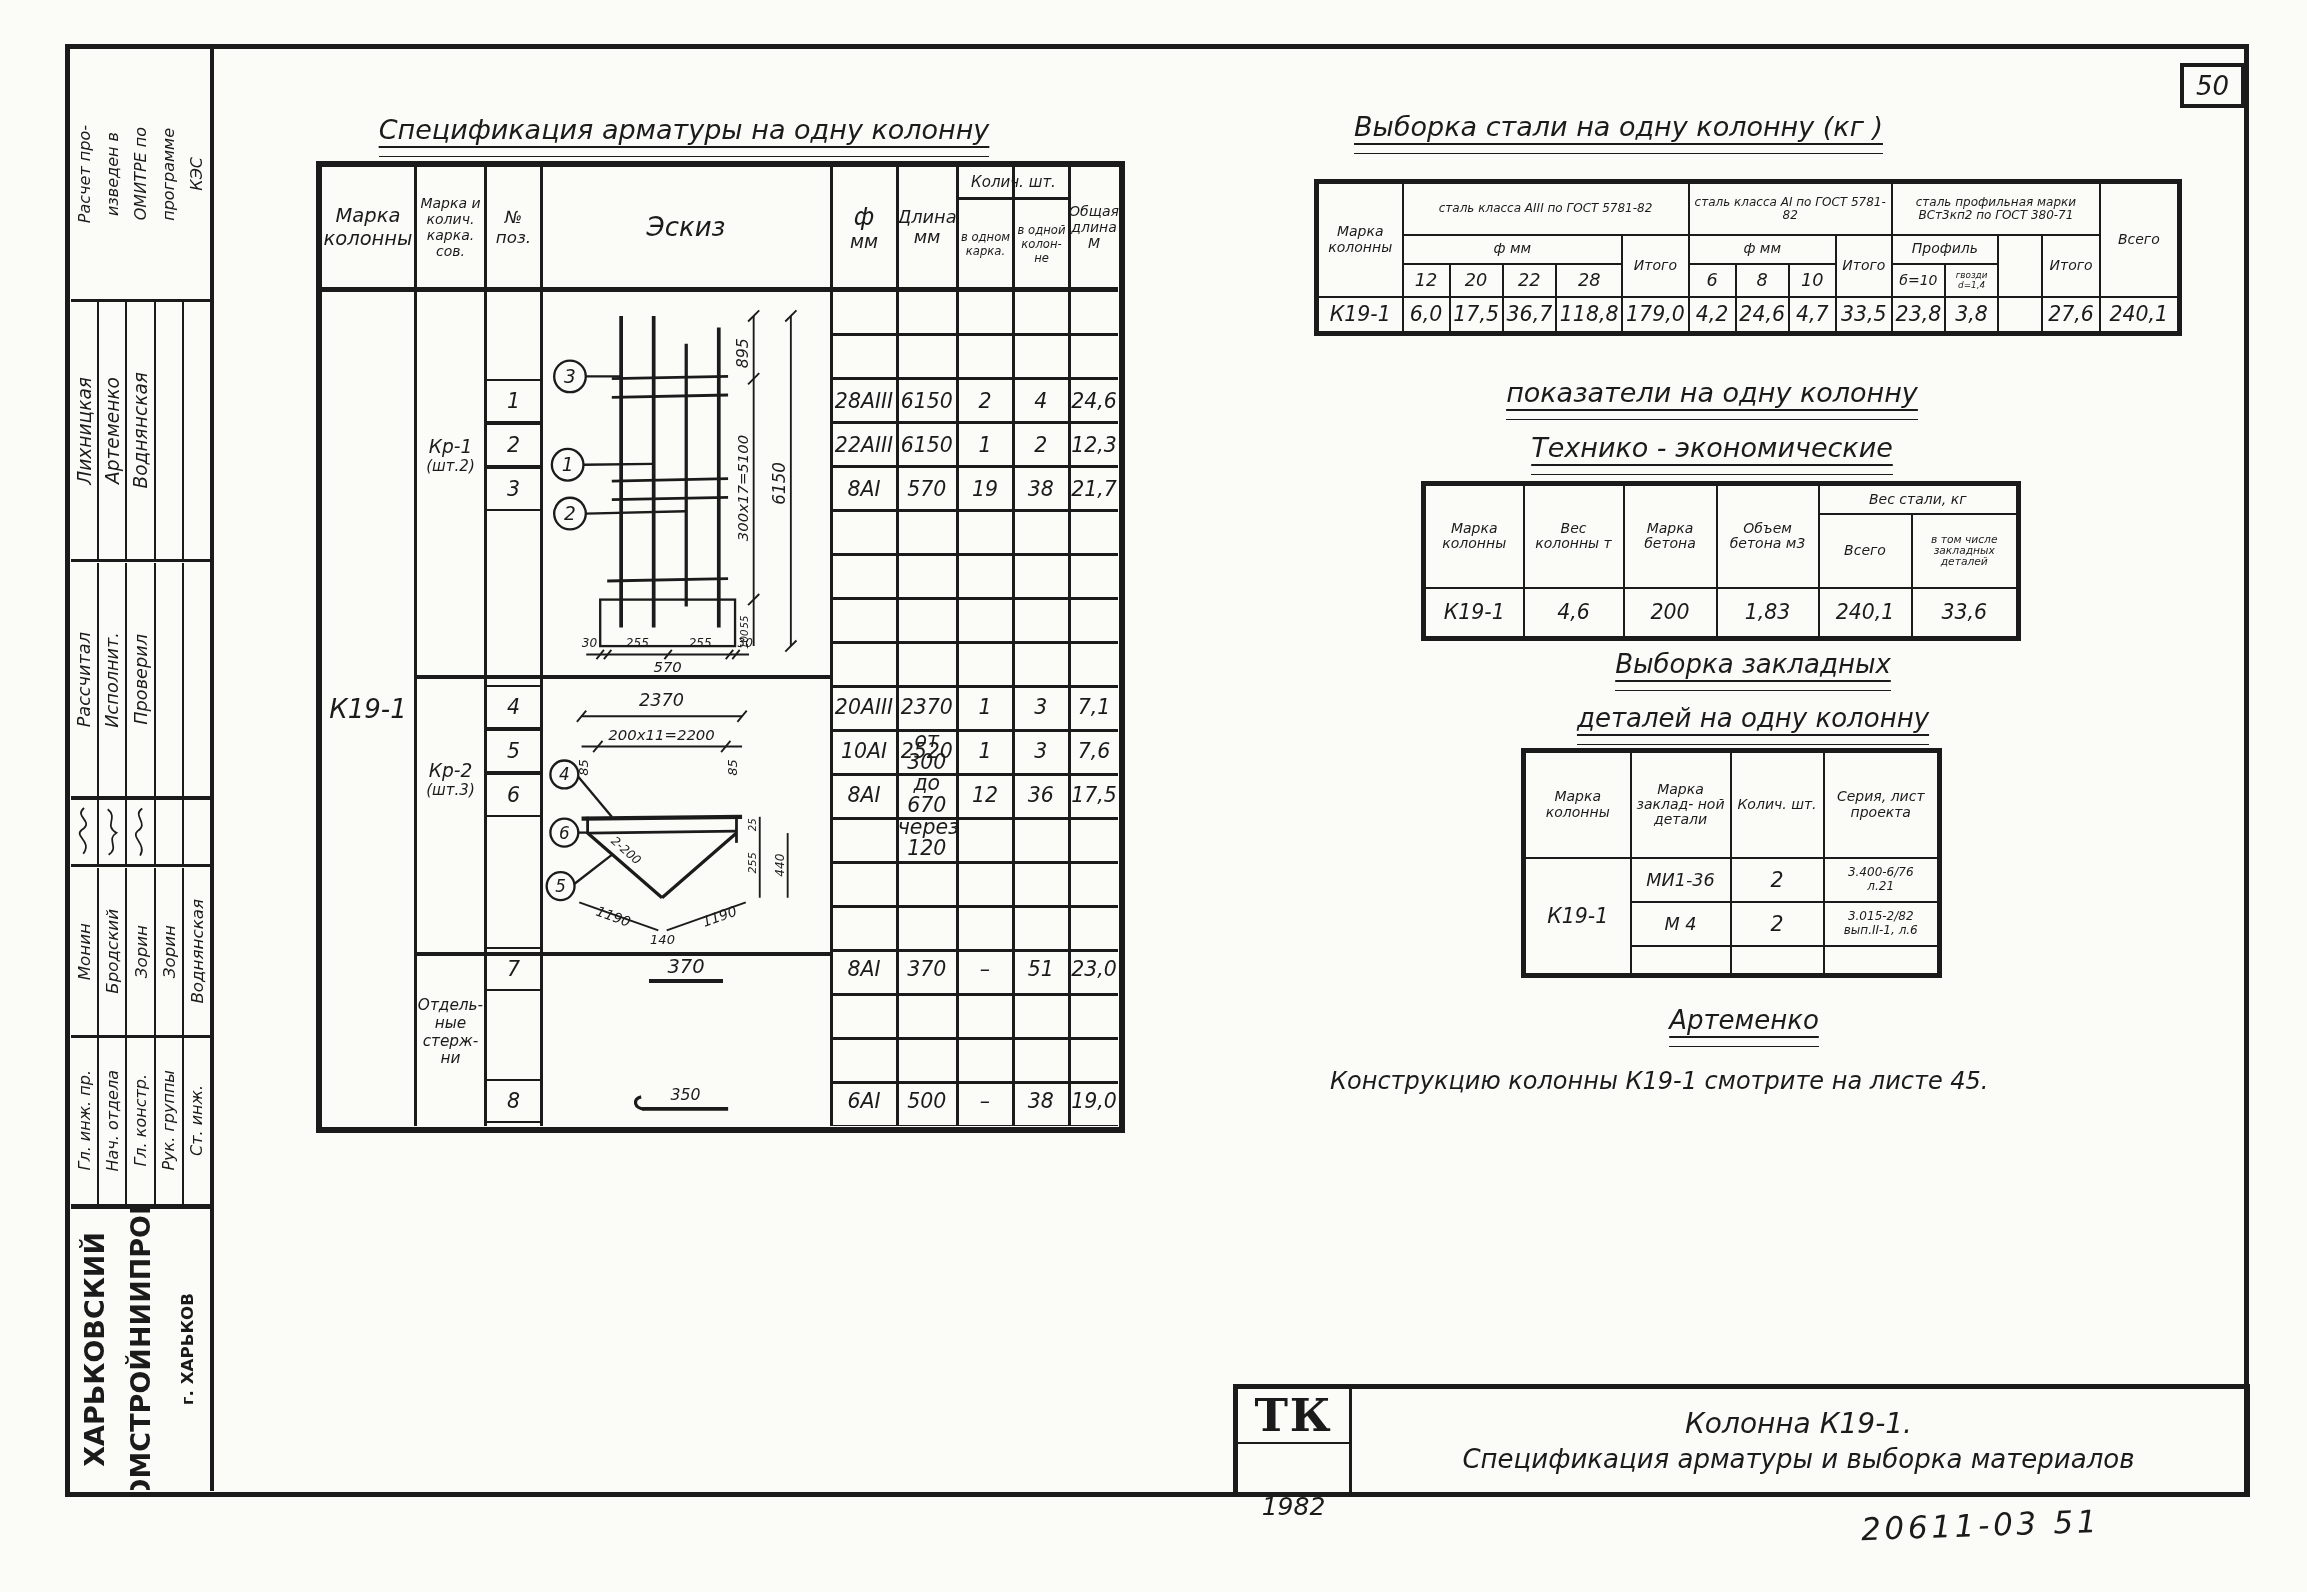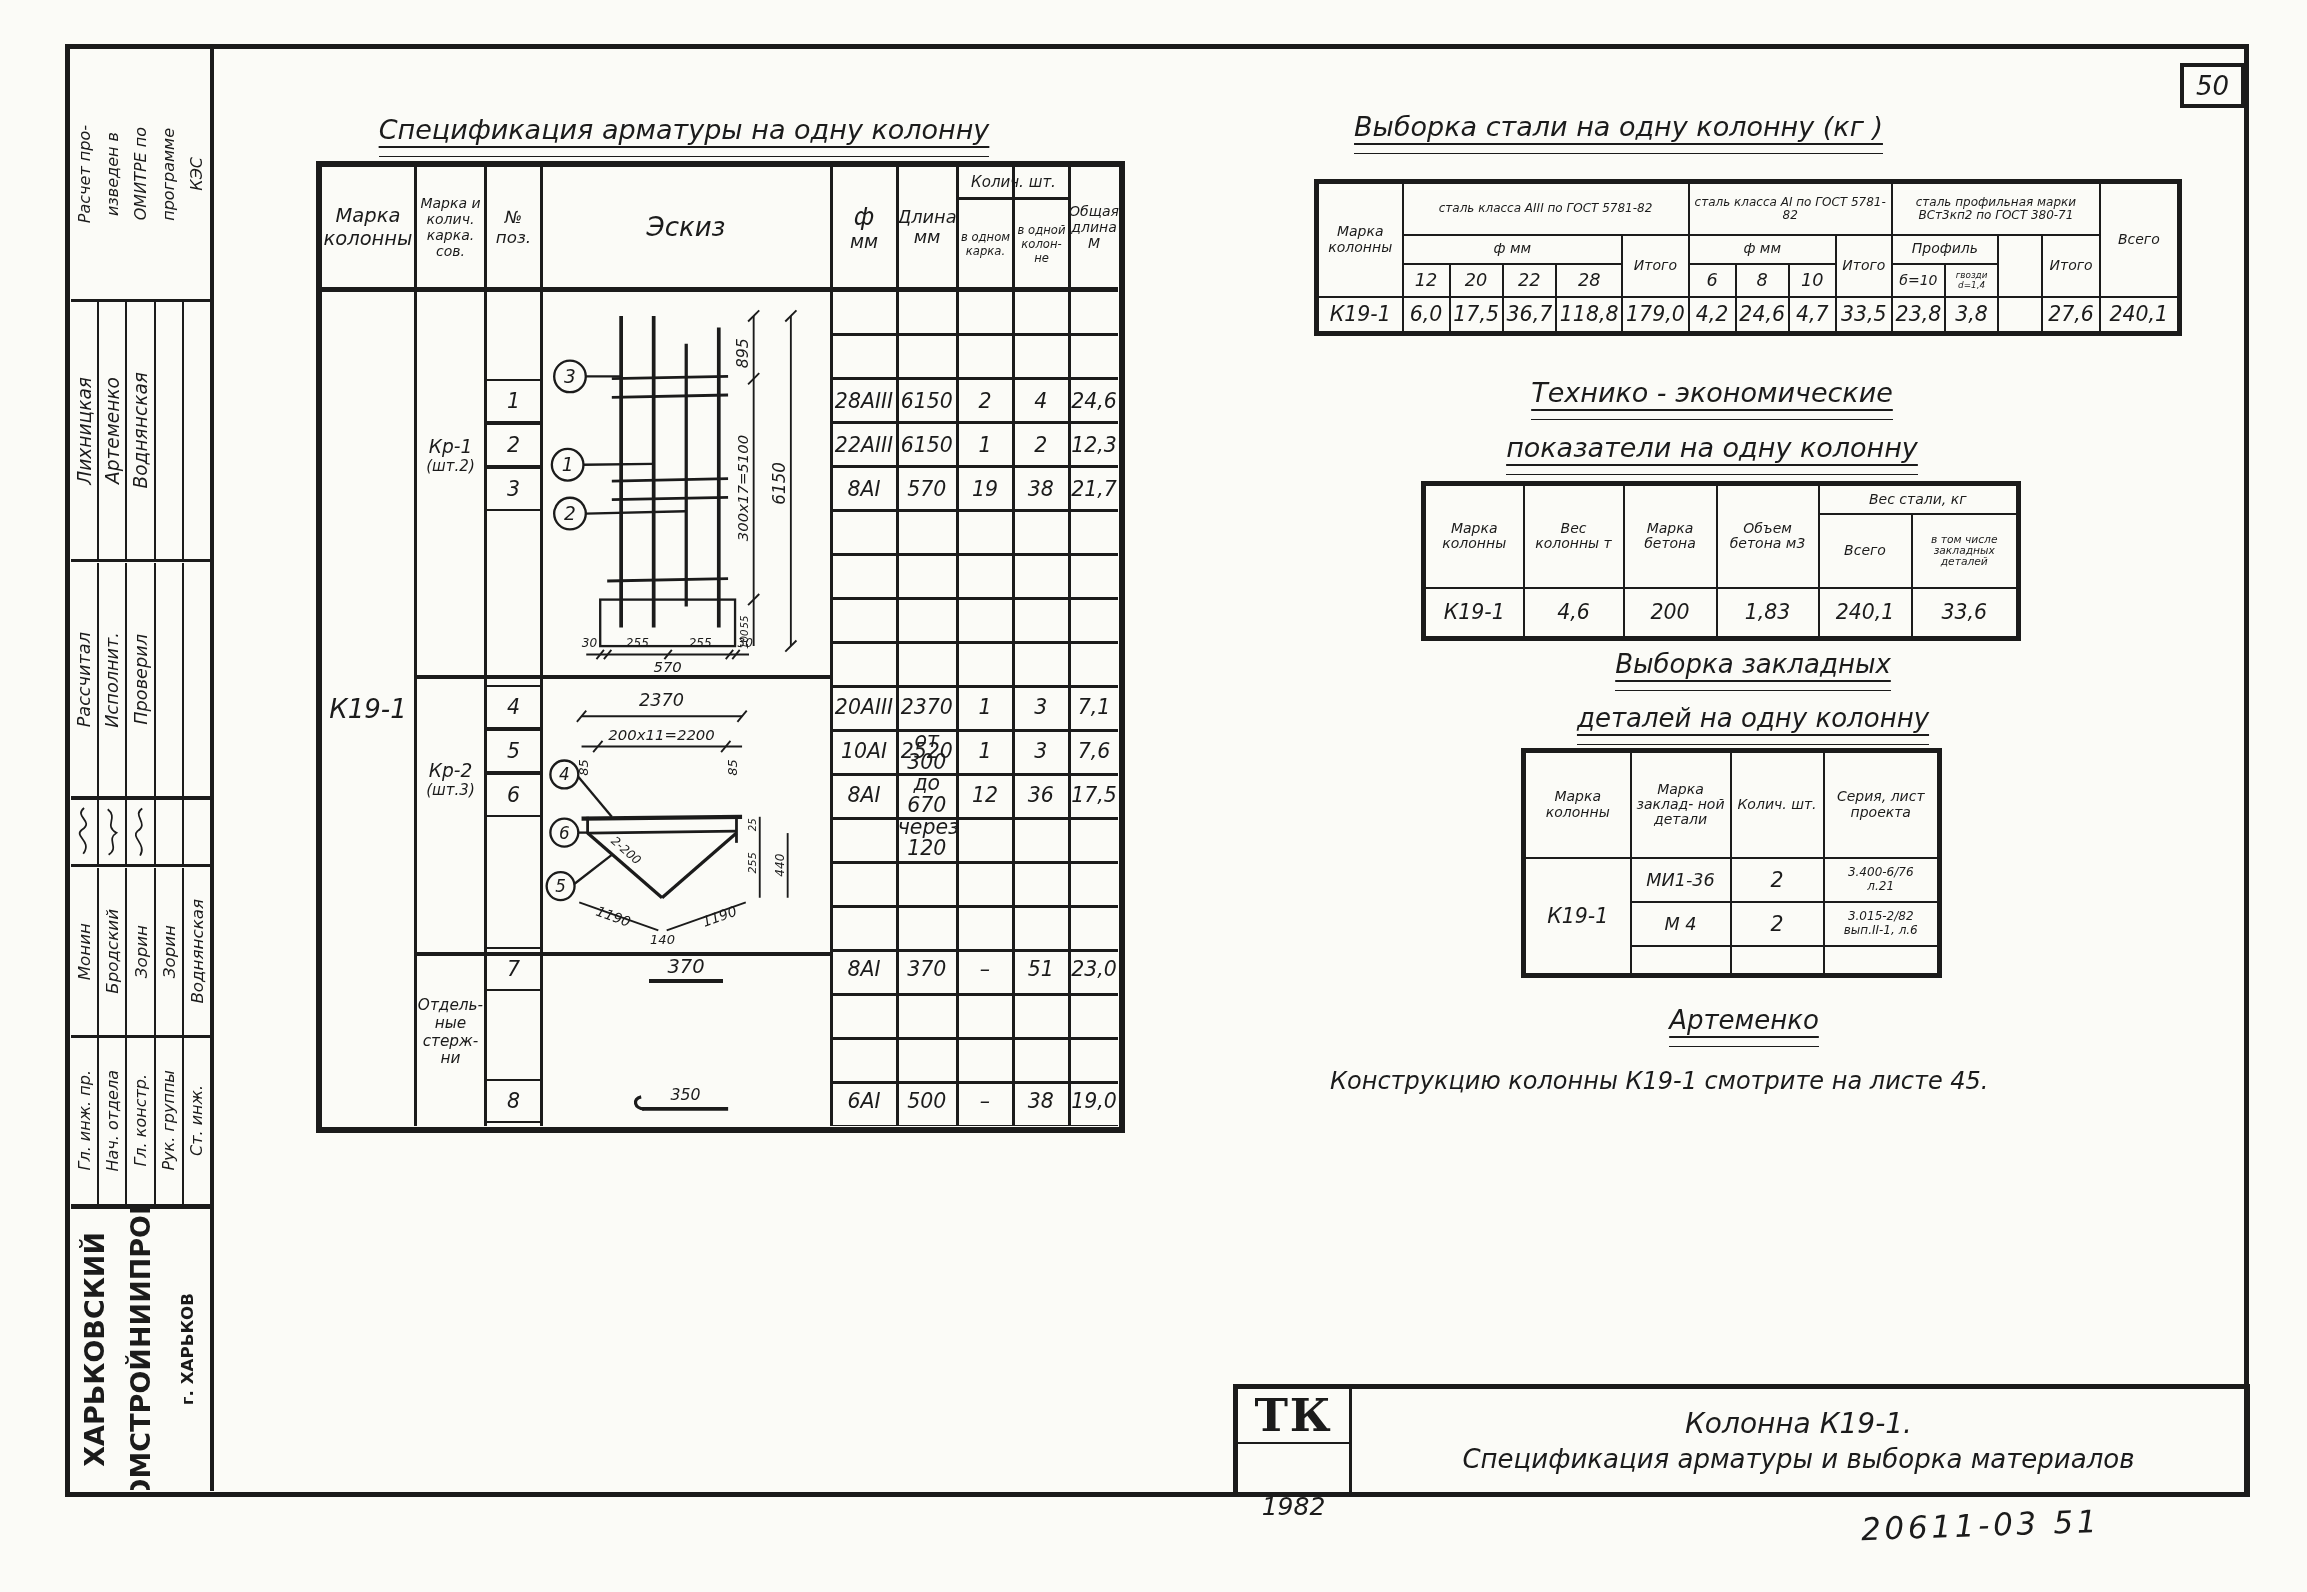--- a/index.html
+++ b/index.html
@@ -508,22 +508,22 @@
       <td>23,8</td>
       <td>3,8</td>
       <td></td>
       <td>27,6</td>
       <td>240,1</td>
     </tr>
   </tbody>
     </table>
 
   <div class="abs col" style="left:1405px;top:377px;width:614px;font-size:27px;gap:12px;">
+    <span class="i ul">показатели на одну колонну</span>
     <span class="i ul">Технико - экономические</span>
-    <span class="i ul">показатели на одну колонну</span>
   </div>
 
   <table class="t abs" style="left:1421px;top:481px;">
     <colgroup>
       <col style="width:100px">
         <col style="width:100px">
         <col style="width:93px">
         <col style="width:102px">
         <col style="width:93px">
         <col style="width:107px">

